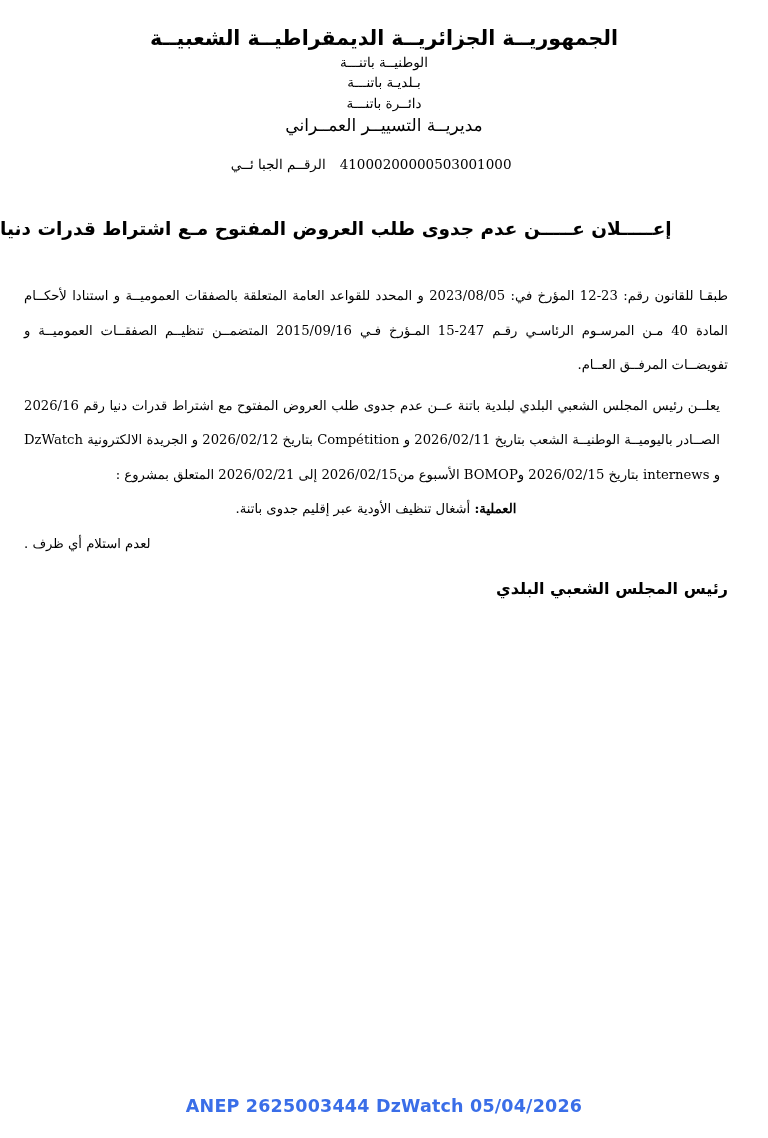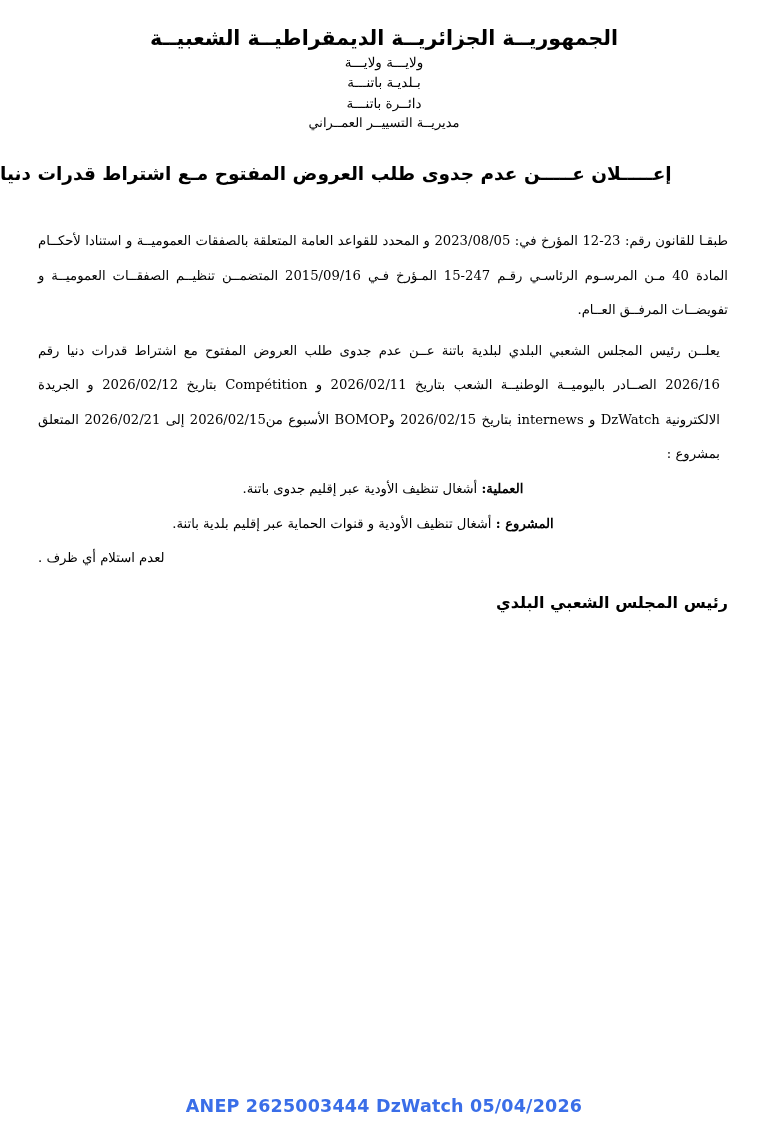--- a/index.html
+++ b/index.html
@@ -38,21 +38,21 @@
     direction: rtl;
   }
   .header-line {
     font-family: "DejaVu Serif", "Liberation Serif", serif;
     font-size: 13.5px;
     line-height: 1.52;
     direction: rtl;
     white-space: pre;
   }
   .header-line.tight {
-    font-size: 13px;
+    font-size: 17px;
   }
   .fiscal {
     font-family: "DejaVu Serif", "Liberation Serif", serif;
     font-size: 13.5px;
     direction: rtl;
     margin-top: 1px;
     white-space: pre;
   }
   .fiscal .num {
     direction: ltr;
@@ -68,21 +68,21 @@
     font-family: "DejaVu Sans", "Liberation Sans", sans-serif;
     font-weight: bold;
     font-size: 18.5px;
     direction: rtl;
     letter-spacing: 0px;
   }
 
   
   .body-block {
     margin-top: 40px;
-    padding: 0 40px 0 38px;
+    padding: 0 40px 0 24px;
     direction: rtl;
     font-family: "DejaVu Serif", "Liberation Serif", serif;
     font-size: 13.2px;
   }
   .para {
     text-align: justify;
     text-align-last: right;
     line-height: 2.62;
     margin: 0;
   }
@@ -139,43 +139,42 @@
     display: inline-block;
   }
 </style>
 </head>
 <body style="background: rgb(255, 255, 255); color: rgb(0, 0, 0);">
 
 <div class="page">
 
   <div class="header">
     <div class="republic">الجمهوريــة الجزائريــة الديمقراطيــة الشعبيــة</div>
-    <div class="header-line">ولايـــة ولايـــة</div>
+    <div class="header-line">الوطنيــة باتنـــة</div>
     <div class="header-line">بـلديـة باتنـــة</div>
     <div class="header-line">دائــرة باتنـــة</div>
     <div class="header-line tight">مديريــة التسييــر العمــراني</div>
+    <div class="fiscal">
+      <span class="num ltr">41000200000503001000</span><span>الرقــم الجبا ئــي</span>
+    </div>
   </div>
 
   <div class="main-title">إعـــــلان عـــــن عدم جدوى طلب العروض المفتوح مـع اشتراط قدرات دنيا</div>
 
   <div class="body-block">
 
     <p class="para p1">طبقـا للقانون رقم: 23-12 المؤرخ في: 2023/08/05 و المحدد للقواعد العامة المتعلقة بالصفقات العموميــة و استنادا لأحكــام المادة 40 مـن المرسـوم الرئاسـي رقـم 247-15 المـؤرخ فـي 2015/09/16 المتضمــن تنظيــم الصفقــات العموميــة و تفويضــات المرفــق العــام.</p>
 
     <p class="para p2">يعلــن رئيس المجلس الشعبي البلدي لبلدية باتنة  عــن عدم جدوى طلب العروض المفتوح مع اشتراط قدرات دنيا رقم  2026/16 الصــادر باليوميــة الوطنيــة الشعب بتاريخ 2026/02/11 و  Compétition بتاريخ 2026/02/12 و الجريدة الالكترونية DzWatch و internews بتاريخ 2026/02/15 وBOMOP الأسبوع من2026/02/15 إلى 2026/02/21 المتعلق بمشروع :</p>
 
     <p class="centered-line">
       <span class="lbl">العملية:</span>
       <span>أشغال تنظيف الأودية عبر إقليم جدوى باتنة.</span>
     </p>
 
-    <p class="centered-line shift-r">
-      <span class="lbl">المشروع :</span>
-      <span>أشغال تنظيف الأودية و قنوات الحماية عبر إقليم بلدية باتنة.</span>
-    </p>
 
     <p class="reason">لعدم استلام أي ظرف .</p>
 
     <div class="signature">رئيس المجلس الشعبي البلدي</div>
   </div>
 
   <div class="footer" style="color: rgb(58, 110, 232);">ANEP 2625003444 DzWatch 05/04/2026</div>
 
 </div>
 

